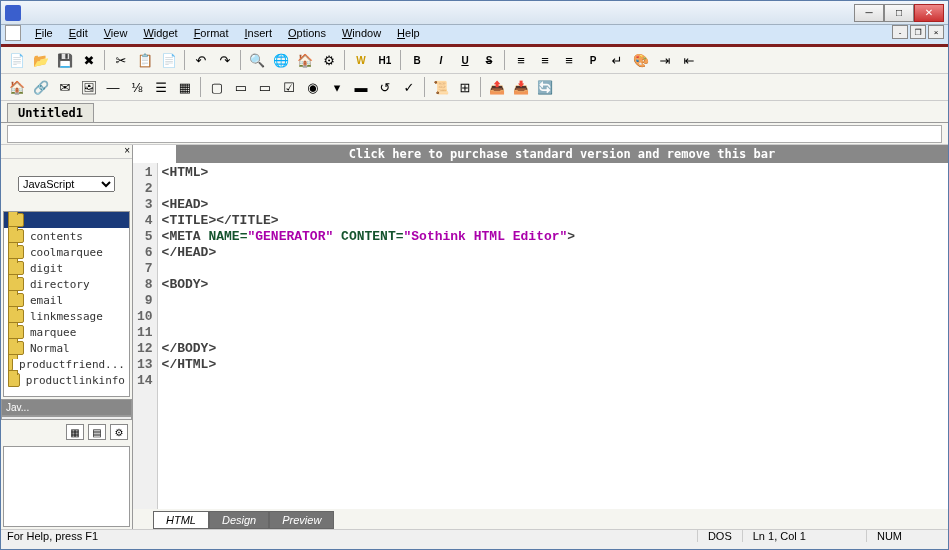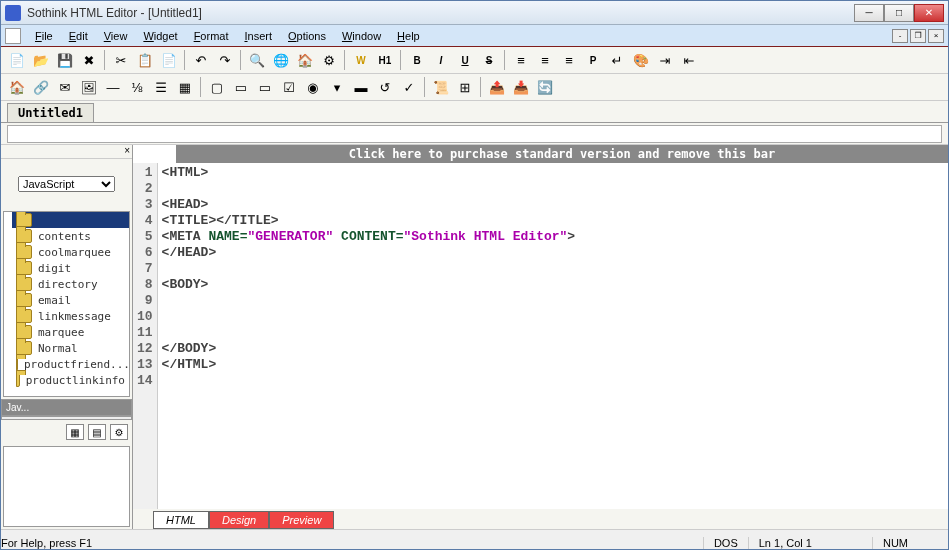--- a/index.html
+++ b/index.html
@@ -4,72 +4,71 @@
 <style>
 * { box-sizing: border-box; margin: 0; padding: 0; }
 body { font-family: Tahoma, sans-serif; font-size: 11px; background: #fff; overflow: hidden; width: 949px; height: 550px; }
 .window { display: flex; flex-direction: column; height: 100%; border: 1px solid #5a7ba8; }
 .titlebar { height: 24px; background: linear-gradient(#f0f5fb, #d8e4f0); display: flex; align-items: center; padding: 0 4px; border-bottom: 1px solid #a0b0c0; }
 .titlebar .app-icon { width: 16px; height: 16px; background: #3a5fcd; margin-right: 6px; border-radius: 2px; }
 .titlebar .title { color: #333; font-size: 12px; }
 .winbtns { margin-left: auto; display: flex; gap: 0; }
 .winbtn { width: 30px; height: 18px; display: flex; align-items: center; justify-content: center; border: 1px solid #888; font-size: 10px; background: linear-gradient(#f8f8f8,#e0e0e0); }
 .winbtn.close { background: linear-gradient(#e88,#c33); color: #fff; border-color: #a22; }
-.menubar { height: 22px; background: #d4e6f8; display: flex; align-items: center; padding: 0 4px; border-bottom: 1px solid #7f1d1d; }
+.menubar { height: 22px; background: #d4e6f8; display: flex; padding: 0 4px; border-bottom: 3px solid #7f1d1d; }
 .menubar .file-icon { width: 16px; height: 16px; background: #fff; border: 1px solid #999; margin-right: 6px; }
 .menu-item { padding: 2px 8px; cursor: pointer; }
 .mdi-btns { margin-left: auto; display: flex; gap: 2px; }
 .mdi-btn { width: 16px; height: 14px; border: 1px solid #888; background: #eee; font-size: 8px; display:flex; align-items:center; justify-content:center;}
 .toolbar { display: flex; align-items: center; padding: 2px 4px; background: #f5f5f0; border-bottom: 1px solid #ccc; min-height: 26px; flex-wrap: wrap; }
 .tbtn { width: 22px; height: 22px; display: flex; align-items: center; justify-content: center; margin: 0 1px; border: 1px solid transparent; cursor: pointer; font-size: 13px; }
 .tsep { width: 2px; height: 20px; border-left: 1px solid #aaa; margin: 0 3px; }
 .toolbar .small { font-size: 10px; font-weight: bold; }
 .doctabs { height: 22px; background: #f5f5f0; display: flex; align-items: flex-end; padding: 0 6px; border-bottom: 1px solid #999;}
 .doctab { padding: 2px 10px; background: #e8e8e0; border: 1px solid #999; border-bottom: none; font-family: monospace; font-weight: bold; font-size: 12px;}
 .addressbar { height: 22px; background: #f5f5f0; display: flex; align-items: center; padding: 2px 6px; border-bottom: 1px solid #ccc; }
 .addressbar input { flex: 1; height: 18px; border: 1px solid #aaa; background: #fff; padding: 0 4px; font-size: 11px; }
 .main { flex: 1; display: flex; overflow: hidden; }
 .sidebar { width: 132px; display: flex; flex-direction: column; background: #f5f5f0; border-right: 1px solid #999; }
 .side-close { height: 14px; text-align: right; padding-right: 2px; font-size: 10px; border-bottom: 1px solid #ccc;}
 .side-select { margin: 17px; }
 .side-select select { width: 100%; font-size: 11px; }
-.side-list { flex: 1; background: #fff; margin: 2px; border: 1px solid #999; overflow-y: auto; padding-left: 8px; }
+.side-list { flex: 1; background: #fff; margin: 2px; border: 1px solid #999; overflow-y: auto; }
 .side-item { display: flex; align-items: center; padding: 1px 4px; font-family: monospace; font-size: 11px; color: #333; cursor: pointer;}
 .side-item.sel { background: #1a3a7a; color: #fff;}
 .side-item .ic { width: 16px; height: 14px; background: #e8c850; border: 1px solid #a08020; border-radius: 0 2px 2px 0; margin-right: 6px; position:relative; }
 .side-item .ic::before { content:''; position:absolute; left:-1px; top:-4px; width:8px; height:4px; background:#e8c850; border:1px solid #a08020; border-bottom:none;}
 .side-tabs { height: 20px; display: flex; background: #ddd; flex-direction: column; }
 .side-tab { padding: 2px 4px; font-size: 10px; border: 1px solid #999; background: #eee; cursor:pointer; }
 .side-tab.active { background: #888; color: #fff; }
 .side-preview { height: 110px; background: #f5f5f0; border-top: 1px solid #999; display: flex; flex-direction: column;}
 .side-preview-top { height: 24px; display:flex; align-items:center; justify-content:flex-end; padding:2px;}
 .side-preview-top .ic2 { width:18px;height:16px;background:#fff;border:1px solid #888;margin:0 2px;display:flex;align-items:center;justify-content:center;font-size:10px;}
 .side-preview-box { flex:1; background:#fff; border:1px solid #999; margin:2px;}
 .editor { flex: 1; display: flex; flex-direction: column; }
 .banner { height: 18px; background: #888; color: #fff; text-align: center; font-family: monospace; font-size: 12px; font-weight: bold; line-height: 18px; margin-left: 43px;}
 .code-area { flex: 1; display: flex; background: #fff; overflow: auto; font-family: "Courier New", monospace; font-size: 13px; font-weight: bold; }
 .gutter { background: #f0f0f0; border-right: 1px solid #ccc; text-align: right; color: #666; padding: 2px 4px; user-select: none; line-height: 16px;}
 .code { padding: 2px 4px; line-height: 16px; white-space: pre; }
 .code .tag { color: #404040; }
 .code .attr { color: #14532d; }
 .code .str { color: #aa00aa; }
 .edit-tabs { height: 20px; display: flex; align-items: flex-end; background: #f5f5f0; padding-left: 20px;}
-.edit-tab { padding: 2px 12px; background: #ef4444; color: #fff; font-style: italic; font-size: 11px; border: 1px solid #666; cursor:pointer;}
+.edit-tab { padding: 2px 12px; background: #737373; color: #fff; font-style: italic; font-size: 11px; border: 1px solid #666; cursor:pointer;}
 .edit-tab.active { background: #fff; color: #000; }
-.statusbar { height: 20px; background: #f0f0f0; display: flex; align-items: flex-end; padding: 0 0; border-top: 1px solid #ccc; font-size: 11px; }
+.statusbar { height: 20px; background: #f0f0f0; display: flex; align-items: flex-start; padding: 0 6px; border-top: 1px solid #ccc; font-size: 11px; }
 .statusbar .spacer { flex: 1; }
 .statusbar .cell { border-left: 1px solid #ccc; padding: 0 10px; }
 </style>
 </head>
 <body>
 
 <div class="window">
   <div class="titlebar">
     <div class="app-icon"></div>
-    <div class="title">Sothink HTML Editor - [Untitled1]</div>
     <div class="winbtns">
       <div class="winbtn">─</div>
       <div class="winbtn">□</div>
       <div class="winbtn close">✕</div>
     </div>
   </div>
 
   <div class="menubar">
     <div class="file-icon"></div>
     <div id="menu-items" style="display: flex;">

